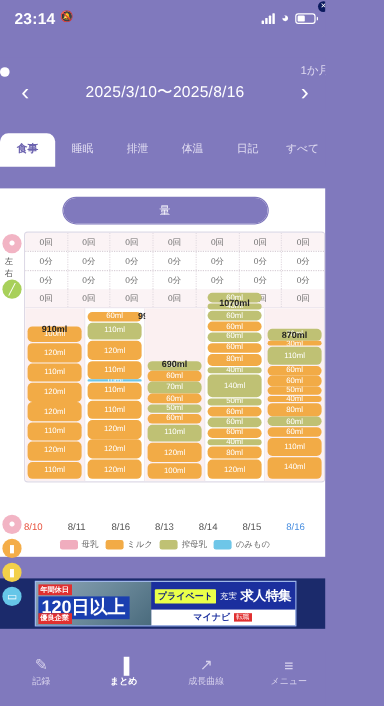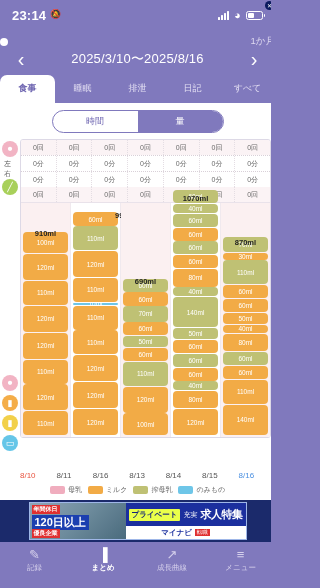--- a/index.html
+++ b/index.html
@@ -3,21 +3,21 @@
 <meta charset="utf-8">
 <style>
   * { box-sizing: border-box; margin:0; padding:0; }
   html,body { width:271px; height:588px; }
   body {
     font-family: "Liberation Sans", "DejaVu Sans", sans-serif;
     background:#8079bd;
     overflow:hidden;
     position:relative;
   }
-  .app { width:275px; height:588px; position:relative; display:flex; flex-direction:column; }
+  .app { width:275px; height:588px; position:relative; display:flex; flex-direction:column;gap:18px; }
 
   
   .statusbar {
     height:30px; background:#8079bd; color:#fff;
     display:flex; align-items:center; justify-content:space-between;
     padding:0 12px; flex:0 0 auto;
   }
   .sb-left { display:flex; align-items:center; gap:4px; font-size:13px; font-weight:bold; letter-spacing:.2px;}
   .sb-right { display:flex; align-items:center; gap:5px; }
   .bell { font-size:9px; transform:translateY(-1px); }
@@ -90,21 +90,21 @@
   .legend { display:flex; justify-content:center; gap:6px; flex:0 0 auto; padding:4px 0 5px; flex-wrap:wrap;}
   .lg { display:flex; align-items:center; gap:3px; font-size:7px; color:#666; }
   .sw { width:15px; height:8px; border-radius:2px; display:block; }
 
   
   .ad { flex:0 0 auto; height:42px; background:#1b2a6b; display:flex; align-items:center; justify-content:center; padding:2px 0;}
   .adinner{ width:218px; height:38px; display:flex; background:#2b3fa0; border:1px solid #9fb7e8;}
   .adleft{ width:96px; background:linear-gradient(135deg,#8fa5b8 0%,#6d8b9c 50%,#4a6b7d 100%); position:relative; overflow:hidden;}
   .adtag{ position:absolute; left:2px; font-size:6px; font-weight:bold; color:#fff; background:#d33; padding:0 2px; white-space:nowrap;}
   .adtag.t1{ top:2px; background:#e03030;}
-  .adtag.t2{ top:12px; background:#1b3fb0; font-size:11px; padding:0 3px;}
+  .adtag.t2{ top:12px; background:#1b3fb0; font-size:15px; padding:0 3px;}
   .adtag.t3{ top:26px; background:#e03030;}
   .adright{ flex:1; display:flex; flex-direction:column;}
   .adr1{ flex:1; display:flex; align-items:center; gap:3px; padding-left:3px; background:#1b2f9e;}
   .adpill{ background:#eaff4a; color:#13247a; font-size:7.5px; font-weight:bold; padding:1px 3px; border-radius:1px;}
   .adw{ color:#fff; font-size:7px; }
   .adbig{ color:#fff; font-size:11px; font-weight:bold; letter-spacing:-.5px;}
   .adr2{ height:13px; background:#fff; display:flex; align-items:center; justify-content:center; gap:3px;}
   .adlogo{ font-size:7.5px; font-weight:bold; color:#1b2f9e;}
   .adlogo2{ font-size:5.5px; color:#fff; background:#e03030; padding:0 2px;}
   .adclose{ position:absolute; right:1px; top:1px; width:9px; height:9px; border-radius:50%; background:#0b1a5e;
@@ -150,29 +150,29 @@
       <span class="arrow">‹</span>
       <span class="daterange">2025/3/10〜2025/8/16</span>
       <span class="arrow">›</span>
     </div>
   </div>
 
   <div class="tabs" id="tabs">
       <div class="tab active">食事</div>
       <div class="tab">睡眠</div>
       <div class="tab">排泄</div>
+      <div class="tab">体温</div>
       <div class="tab">日記</div>
       <div class="tab">すべて</div>
     </div>
 
   <div class="sheet">
 
     <div class="segwrap">
       <div class="seg" id="seg">
-          <div class="">時間</div>
           <div class="on">量</div>
         </div>
     </div>
 
     <div class="gridarea">
       <div class="iconcol" id="iconcol">
           <span class="ic" style="background: rgb(242, 180, 196); top: 2px;">⚫</span>
           <span class="lrlab" style="top: 20px;">左</span>
           <span class="lrlab" style="top: 30px;">右</span>
           <span class="ic" style="background: rgb(168, 208, 90); top: 40px;">╱</span>

